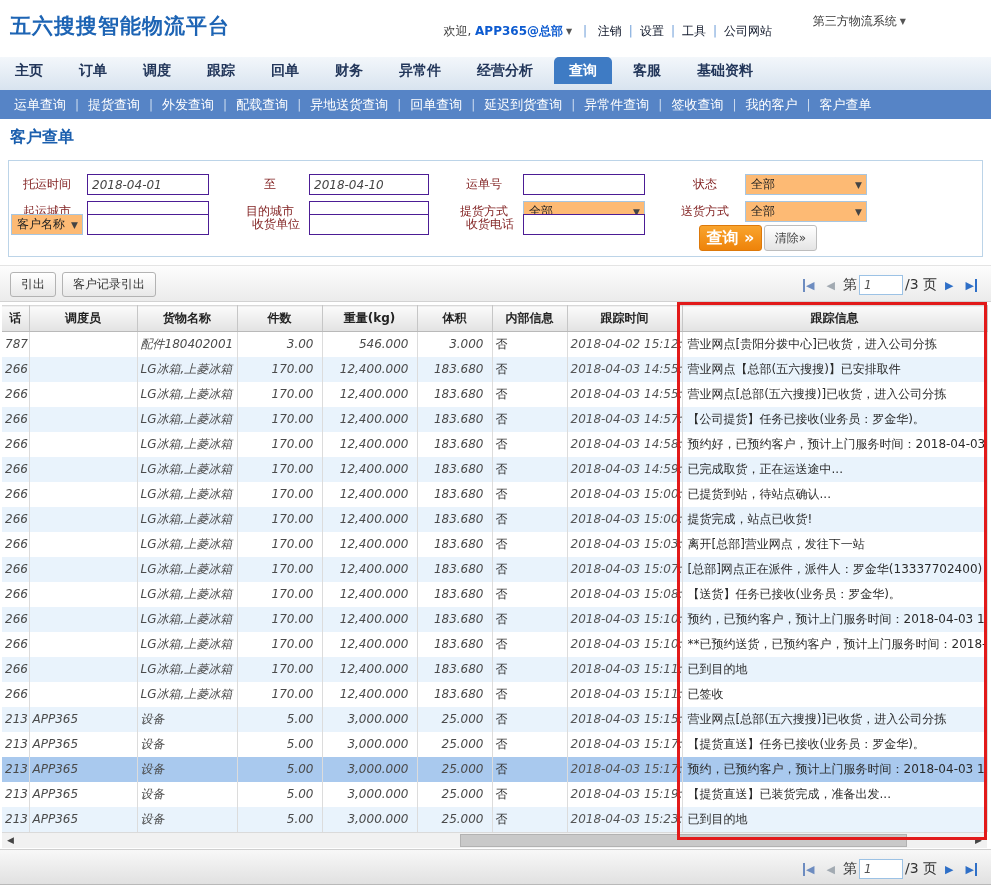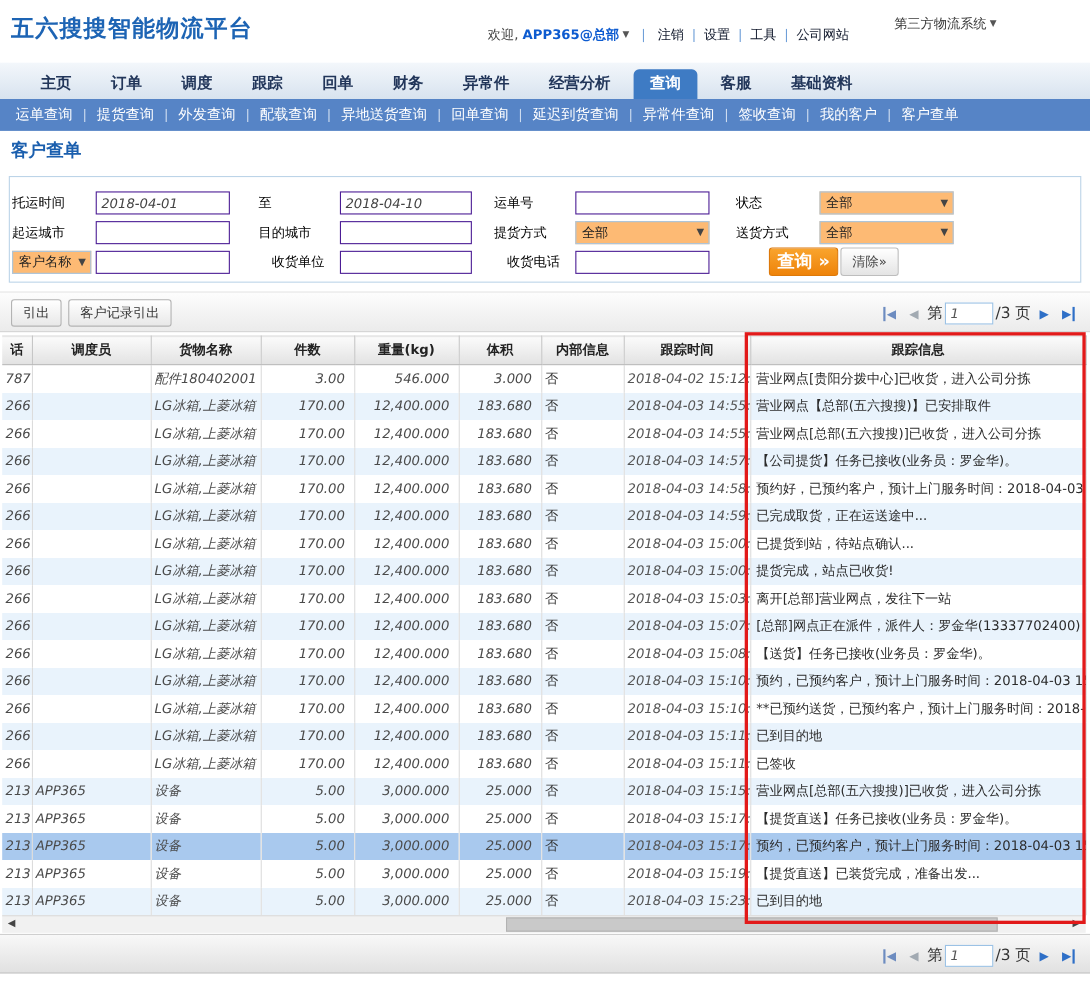--- a/index.html
+++ b/index.html
@@ -11,40 +11,40 @@
   .topbar { position:absolute; left:0; top:0; width:914px; height:57px; background:#fff; }
   .app-title { position:absolute; left:10px; top:12px; font-size:21px; font-weight:bold; color:#1d64b4; letter-spacing:1px; }
   .sys-switcher { position:absolute; right:8px; top:13px; color:#3a3a3a; cursor:pointer; }
   .welcome { position:absolute; right:142px; top:23px; color:#444; white-space:nowrap; }
   .welcome .user { color:#0d5bd0; font-weight:bold; text-decoration:none; cursor:pointer; }
   .caret { font-size:8px; color:#555; margin-left:3px; vertical-align:1px; }
   .hsep { color:#6f9fd8; margin:0 7px; }
   .hlink { color:#0f172a; text-decoration:none; cursor:pointer; }
 
   
-  .tabbar { position:absolute; left:0; top:57px; width:991px; height:33px; background:linear-gradient(#f3f7fb,#d8e3ef); display:flex; align-items:flex-end; padding-left:22px; }
+  .tabbar { position:absolute; left:0; top:57px; width:991px; height:33px; background:linear-gradient(#f3f7fb,#d8e3ef); display:flex; align-items:flex-start; padding-left:0; }
   .tab { display:inline-block; height:27px; line-height:27px; padding:0 15px; margin-right:6px; font-size:14px; font-weight:bold; color:#22365a; cursor:pointer; white-space:nowrap; }
   .tab.active { background:#3e7bc4; color:#fff; border-radius:5px 5px 0 0; }
 
   
   .subnav { position:absolute; left:0; top:90px; width:991px; height:29px; background:#5684c6; line-height:29px; padding-left:14px; white-space:nowrap; }
   .sublink { color:#fff; font-size:13px; text-decoration:none; cursor:pointer; }
   .subsep { color:#cddcf0; margin:0 9px; }
 
   
   .page-title { position:absolute; left:10px; top:127px; font-size:16px; font-weight:bold; color:#1b5fae; }
 
   
   .filters { position:absolute; left:8px; top:160px; width:975px; height:97px; border:1px solid #bcd4e8; background:#fff; }
-  .flabel { position:absolute; color:#000000; line-height:21px; text-align:left; white-space:nowrap; }
+  .flabel { position:absolute; color:#7f1d1d; line-height:21px; text-align:center; white-space:nowrap; }
   .finput { position:absolute; height:21px; border:1px solid #4c1d95; background:#fff; font-family:inherit; font-size:12px; font-style:italic; color:#444; padding:0 4px; }
   .sel { position:absolute; height:21px; border:1px solid #a7c6e1; background:#fdba74; cursor:pointer; }
   .sel-text { position:absolute; left:5px; top:0; line-height:19px; color:#222; font-size:12px; }
   .sel-caret { position:absolute; right:4px; top:5px; font-size:9px; color:#444; }
-  .r1 { top:13px; } .r2 { top:40px; } .r3 { top:67px;padding-left:12px; }
+  .r1 { top:13px; } .r2 { top:40px; } .r3 { top:53px;padding-left:12px; }
   .l1 { left:2px; width:72px; } .f1 { left:78px; width:122px; }
   .l2 { left:226px; width:70px; } .f2 { left:300px; width:120px; }
   .l3 { left:440px; width:70px; } .f3 { left:514px; width:122px; }
   .l4 { left:660px; width:72px; } .f4 { left:736px; width:122px; }
   .btn-search { position:absolute; left:690px; top:64px; width:63px; height:26px; background:linear-gradient(#f9a42d,#ee830a); border:1px solid #dd790a; border-radius:3px; color:#fff; font-weight:bold; font-size:16px; cursor:pointer; font-family:inherit; }
   .btn-clear { position:absolute; left:755px; top:64px; width:53px; height:26px; background:linear-gradient(#ffffff,#e4e4e4); border:1px solid #bdbdbd; border-radius:3px; color:#444; font-size:12px; cursor:pointer; font-family:inherit; }
 
   
   .toolbar { position:absolute; left:0; top:265px; width:991px; height:37px; background:linear-gradient(#fdfdfd,#ebebeb); border-top:1px solid #e4e4e4; border-bottom:1px solid #d2d2d2; }
   .tbtn { position:absolute; top:6px; height:25px; background:linear-gradient(#ffffff,#e8e8e8); border:1px solid #b3b3b3; border-radius:3px; color:#333; font-size:12px; padding:0 10px; cursor:pointer; font-family:inherit; }

